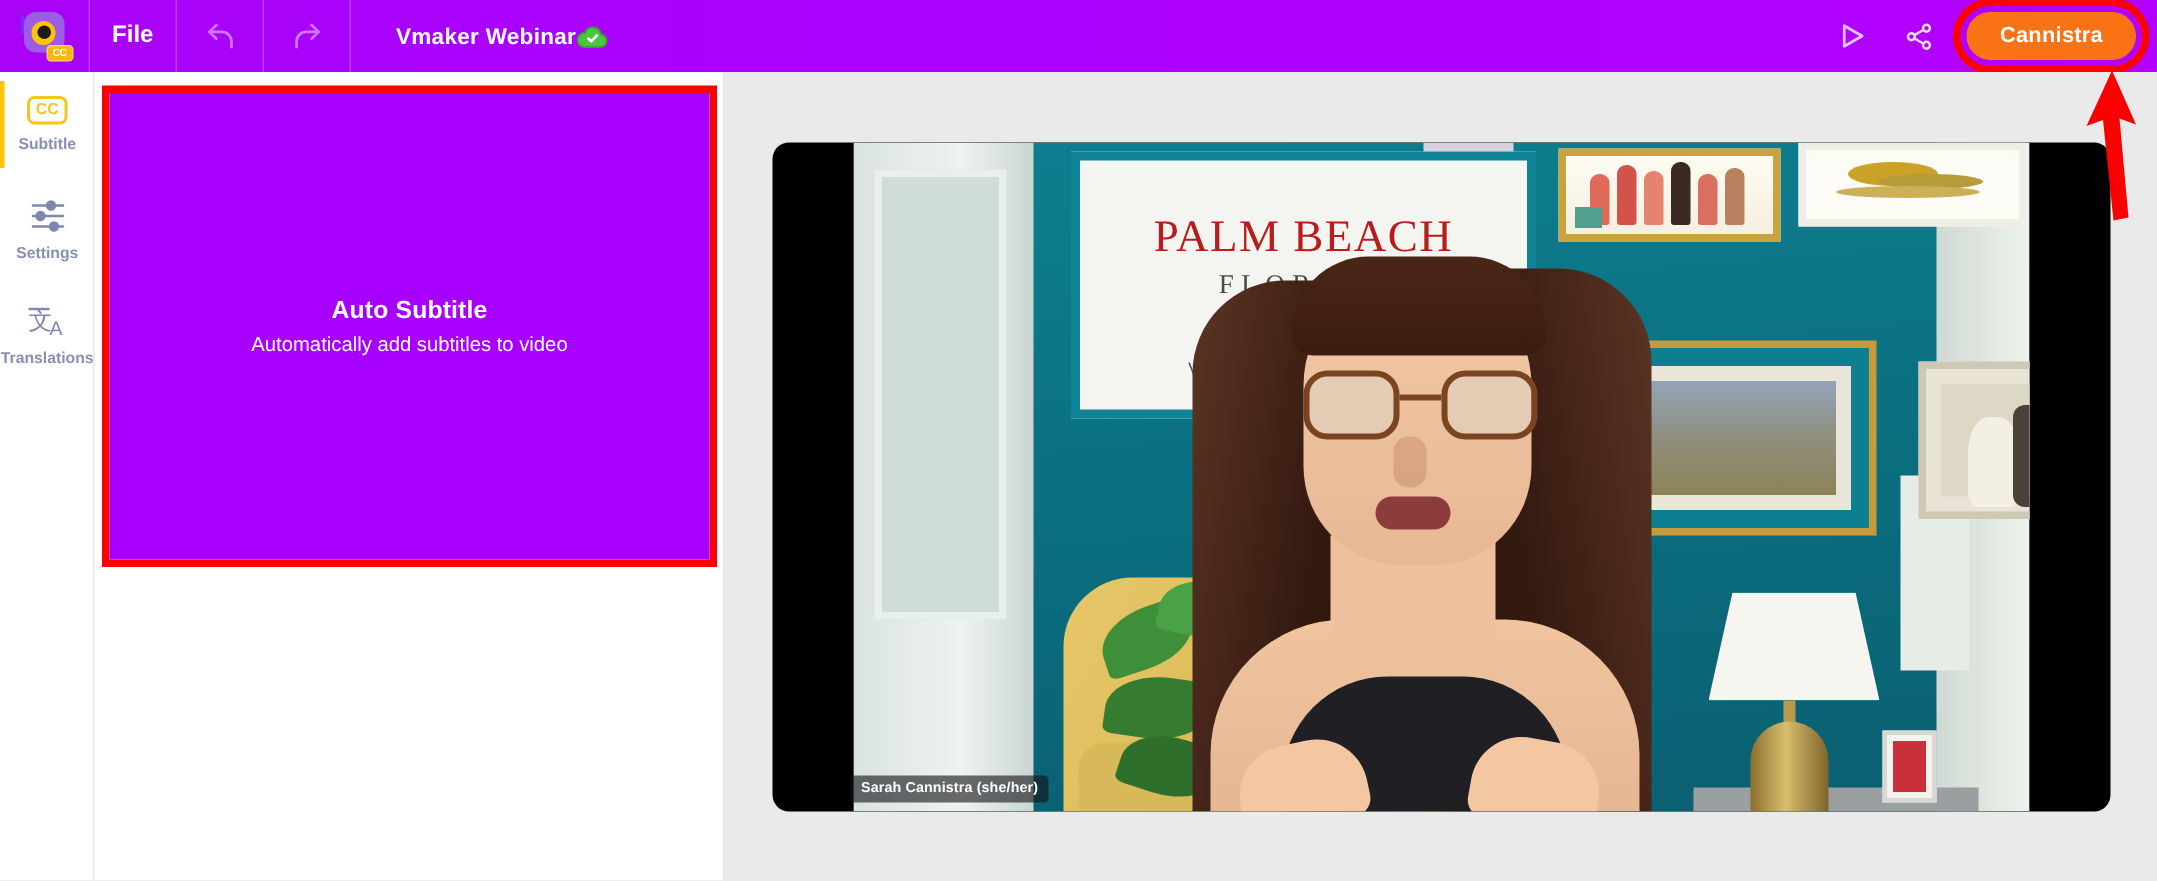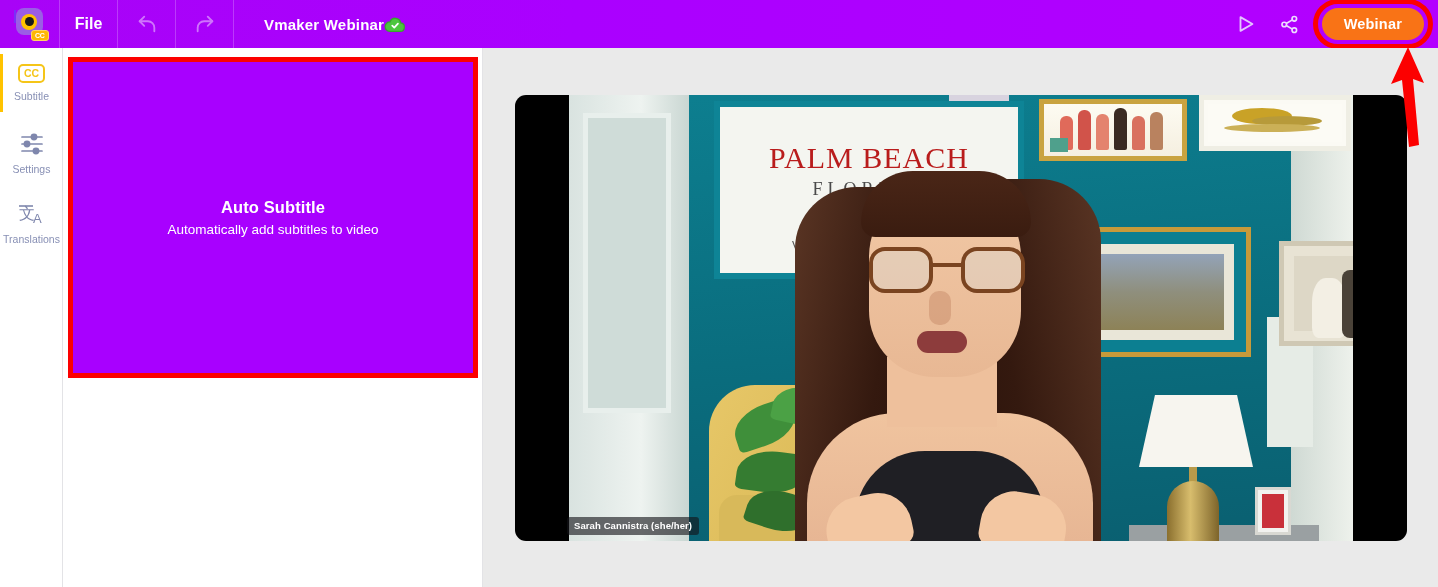--- a/index.html
+++ b/index.html
@@ -73,21 +73,21 @@
   
   #rail {
     position:absolute; left:0; top:48px; width:63px; height:539px;
     background:#fff; border-right:1px solid #e3e3e6;
   }
   .rail-item {
     position:relative; width:63px; height:70px;
     display:flex; flex-direction:column; align-items:center; justify-content:center;
     gap:7px; cursor:pointer;
   }
-  .rail-item .rlabel { font-size:10.5px; color:#8890b5; }
+  .rail-item .rlabel { font-size:10.5px; color:#8890b5;font-weight:bold; }
   .rail-item.active .rlabel { color:#8890b5; }
   .rail-item.active::before {
     content:""; position:absolute; left:0; top:6px; width:3px; height:58px;
     background:#ffc300;
   }
   .cc-box {
     border:2px solid #f5c518; border-radius:5px; color:#f5c518;
     font-size:10.5px; font-weight:bold; padding:1px 4px; line-height:1.15;
   }
 
@@ -299,21 +299,21 @@
     <div class="ico-btn">
       <svg width="21" height="21" viewBox="0 0 24 24" fill="none" stroke="#eddcff" stroke-width="1.9">
         <circle cx="17.5" cy="5.5" r="2.6"></circle>
         <circle cx="17.5" cy="18.5" r="2.6"></circle>
         <circle cx="6" cy="12" r="2.6"></circle>
         <line x1="8.3" y1="10.8" x2="15.3" y2="6.7"></line>
         <line x1="8.3" y1="13.2" x2="15.3" y2="17.3"></line>
       </svg>
     </div>
     <div id="dl-wrap">
-      <button id="download-btn">Webinar</button>
+      <button id="download-btn">Cannistra</button>
       <div id="dl-ring"></div>
     </div>
   </div>
 </div>
 
 <svg id="red-arrow" width="48" height="105" viewBox="0 0 48 105">
   <path d="M23 2 L39 38 L28 34 L34 100 L24 102 L17 35 L6 39 Z" fill="#fc0000"></path>
 </svg>
 
 <div id="rail">

